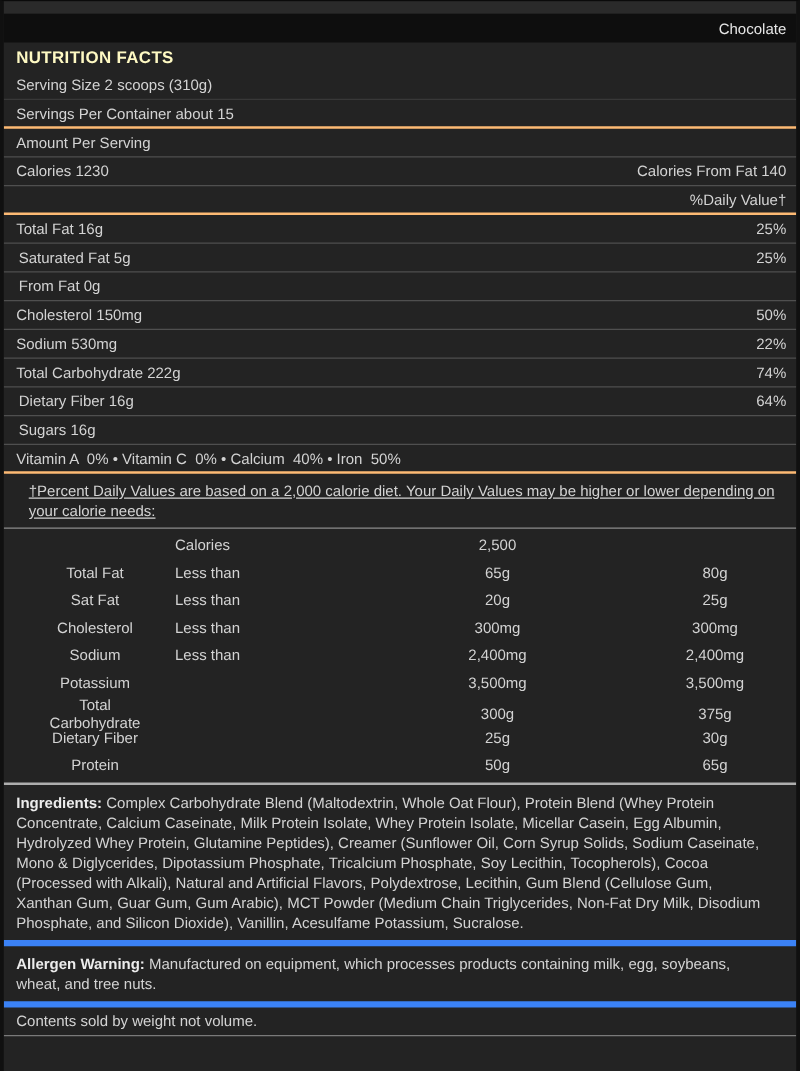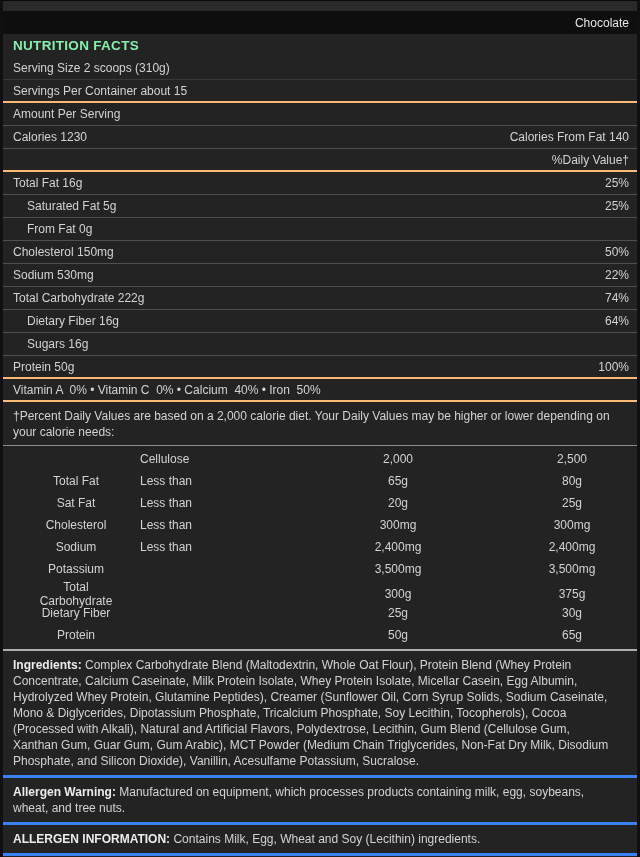--- a/index.html
+++ b/index.html
@@ -29,57 +29,58 @@
     padding-right: 8px;
     color: #e6e6e6;
   }
   .title-row {
     height: 23px;
     display: flex;
     align-items: center;
     padding-left: 10px;
     font-weight: bold;
     font-size: 13.5px;
-    color: #86efac;
+    color: #fef9c3;
     letter-spacing: 0.3px;
   }
   .row {
     height: 23px;
     display: flex;
     align-items: center;
     justify-content: space-between;
     padding-left: 10px;
     padding-right: 8px;
     border-bottom: 1px solid #4f4f4f;
   }
   .row .dv { text-align: right; }
-  .row.sub { padding-left: 24px; gap: 20px; }
+  .row.sub { padding-left: 12px; gap: 20px; }
   .row.faint { border-bottom: 1px solid #383838; }
   .row.strong { border-bottom: 2px solid #fdba74; }
   .row.right-only { justify-content: flex-end; }
   .footnote {
-    padding: 6px 8px 5px 10px;
+    padding: 6px 8px 5px 20px;
     line-height: 16px;
     border-bottom: 1px solid #8c8c8c;
+    text-decoration: underline;
   }
   .dv-table { border-bottom: 2px solid #aeaeae; padding: 2px 0 3px 0; }
   .dv-row {
     height: 22px;
     display: grid;
     grid-template-columns: 115px 165px 230px 118px;
     align-items: center;
   }
   .dv-row .c1 { text-align: center; margin-left: 31px; }
   .dv-row .c2 { text-align: left; padding-left: 22px; }
   .dv-row .c3 { text-align: center; }
   .dv-row .c4 { text-align: center; }
   .text-block {
     padding: 6px 25px 6px 10px;
     line-height: 16px;
-    border-bottom: 3px solid #3b82f6;
+    border-bottom: 5px solid #3b82f6;
   }
   .text-block b { color: #ececec; }
   .note-row {
     height: 23px;
     display: flex;
     align-items: center;
     padding-left: 10px;
     border-bottom: 1px solid #7a7a7a;
   }
   .prewrap { white-space: pre-wrap; }
@@ -145,38 +146,33 @@
     <span class="dv">74%</span>
   </div>
   <div class="row sub">
     <span>Dietary Fiber 16g</span>
     <span class="dv">64%</span>
   </div>
   <div class="row sub">
     <span>Sugars 16g</span>
     <span class="dv"></span>
   </div>
-  <div class="row strong">
-    <span>Protein 50g</span>
-    <span class="dv">100%</span>
-  </div>
 
   <div class="row strong">
     <span class="prewrap">Vitamin A  0% • Vitamin C  0% • Calcium  40% • Iron  50%</span>
   </div>
 
   <div class="footnote">
     <span>†Percent Daily Values are based on a 2,000 calorie diet. Your Daily Values may be higher or lower depending on your calorie needs:</span>
   </div>
 
   <div class="dv-table">
     <div class="dv-row">
       <span class="c1"></span>
-      <span class="c2">Cellulose</span>
-      <span class="c3">2,000</span>
+      <span class="c2">Calories</span>
       <span class="c4">2,500</span>
     </div>
     <div class="dv-row">
       <span class="c1">Total Fat</span>
       <span class="c2">Less than</span>
       <span class="c3">65g</span>
       <span class="c4">80g</span>
     </div>
     <div class="dv-row">
       <span class="c1">Sat Fat</span>
@@ -223,21 +219,18 @@
   </div>
 
   <div class="text-block">
     <b>Ingredients:</b><span> Complex Carbohydrate Blend (Maltodextrin, Whole Oat Flour), Protein Blend (Whey Protein Concentrate, Calcium Caseinate, Milk Protein Isolate, Whey Protein Isolate, Micellar Casein, Egg Albumin, Hydrolyzed Whey Protein, Glutamine Peptides), Creamer (Sunflower Oil, Corn Syrup Solids, Sodium Caseinate, Mono &amp; Diglycerides, Dipotassium Phosphate, Tricalcium Phosphate, Soy Lecithin, Tocopherols), Cocoa (Processed with Alkali), Natural and Artificial Flavors, Polydextrose, Lecithin, Gum Blend (Cellulose Gum, Xanthan Gum, Guar Gum, Gum Arabic), MCT Powder (Medium Chain Triglycerides, Non-Fat Dry Milk, Disodium Phosphate, and Silicon Dioxide), Vanillin, Acesulfame Potassium, Sucralose.</span>
   </div>
 
   <div class="text-block">
     <b>Allergen Warning:</b><span> Manufactured on equipment, which processes products containing milk, egg, soybeans, wheat, and tree nuts.</span>
   </div>
 
-  <div class="text-block">
-    <b>ALLERGEN INFORMATION:</b><span> Contains Milk, Egg, Wheat and Soy (Lecithin) ingredients.</span>
-  </div>
 
   <div class="note-row">
     <span>Contents sold by weight not volume.</span>
   </div>
 
 </div>
 
 </body></html>

